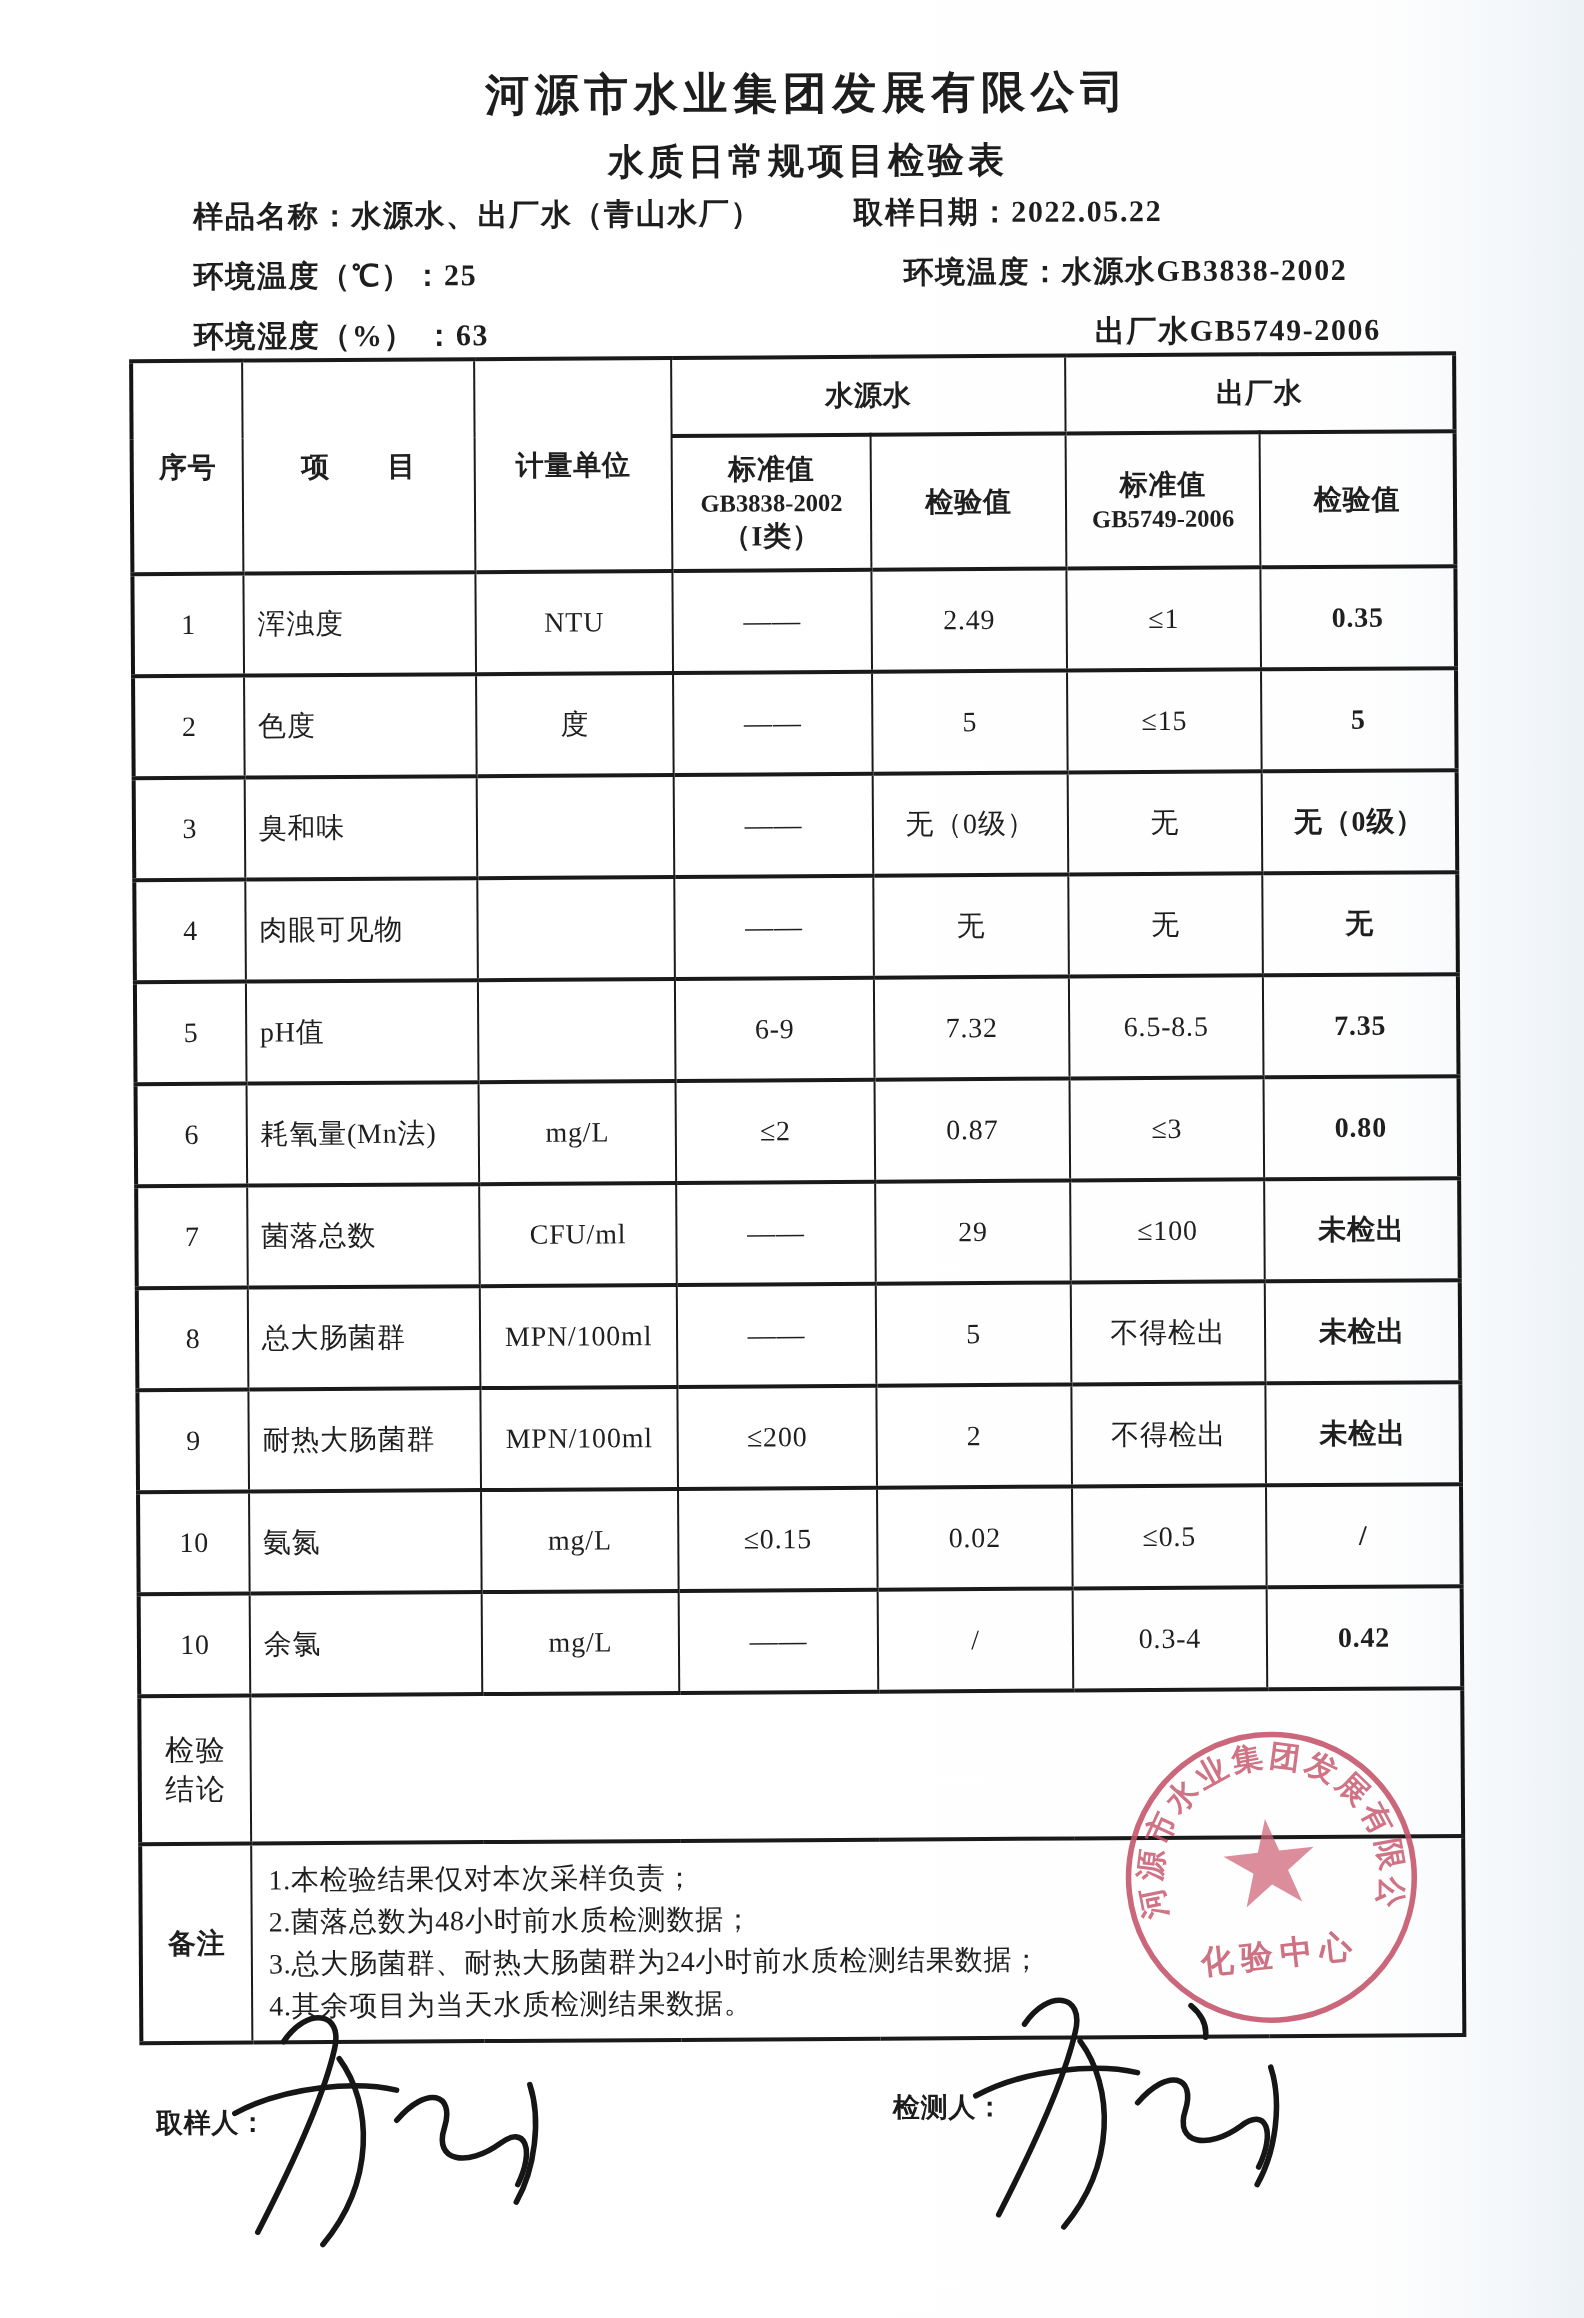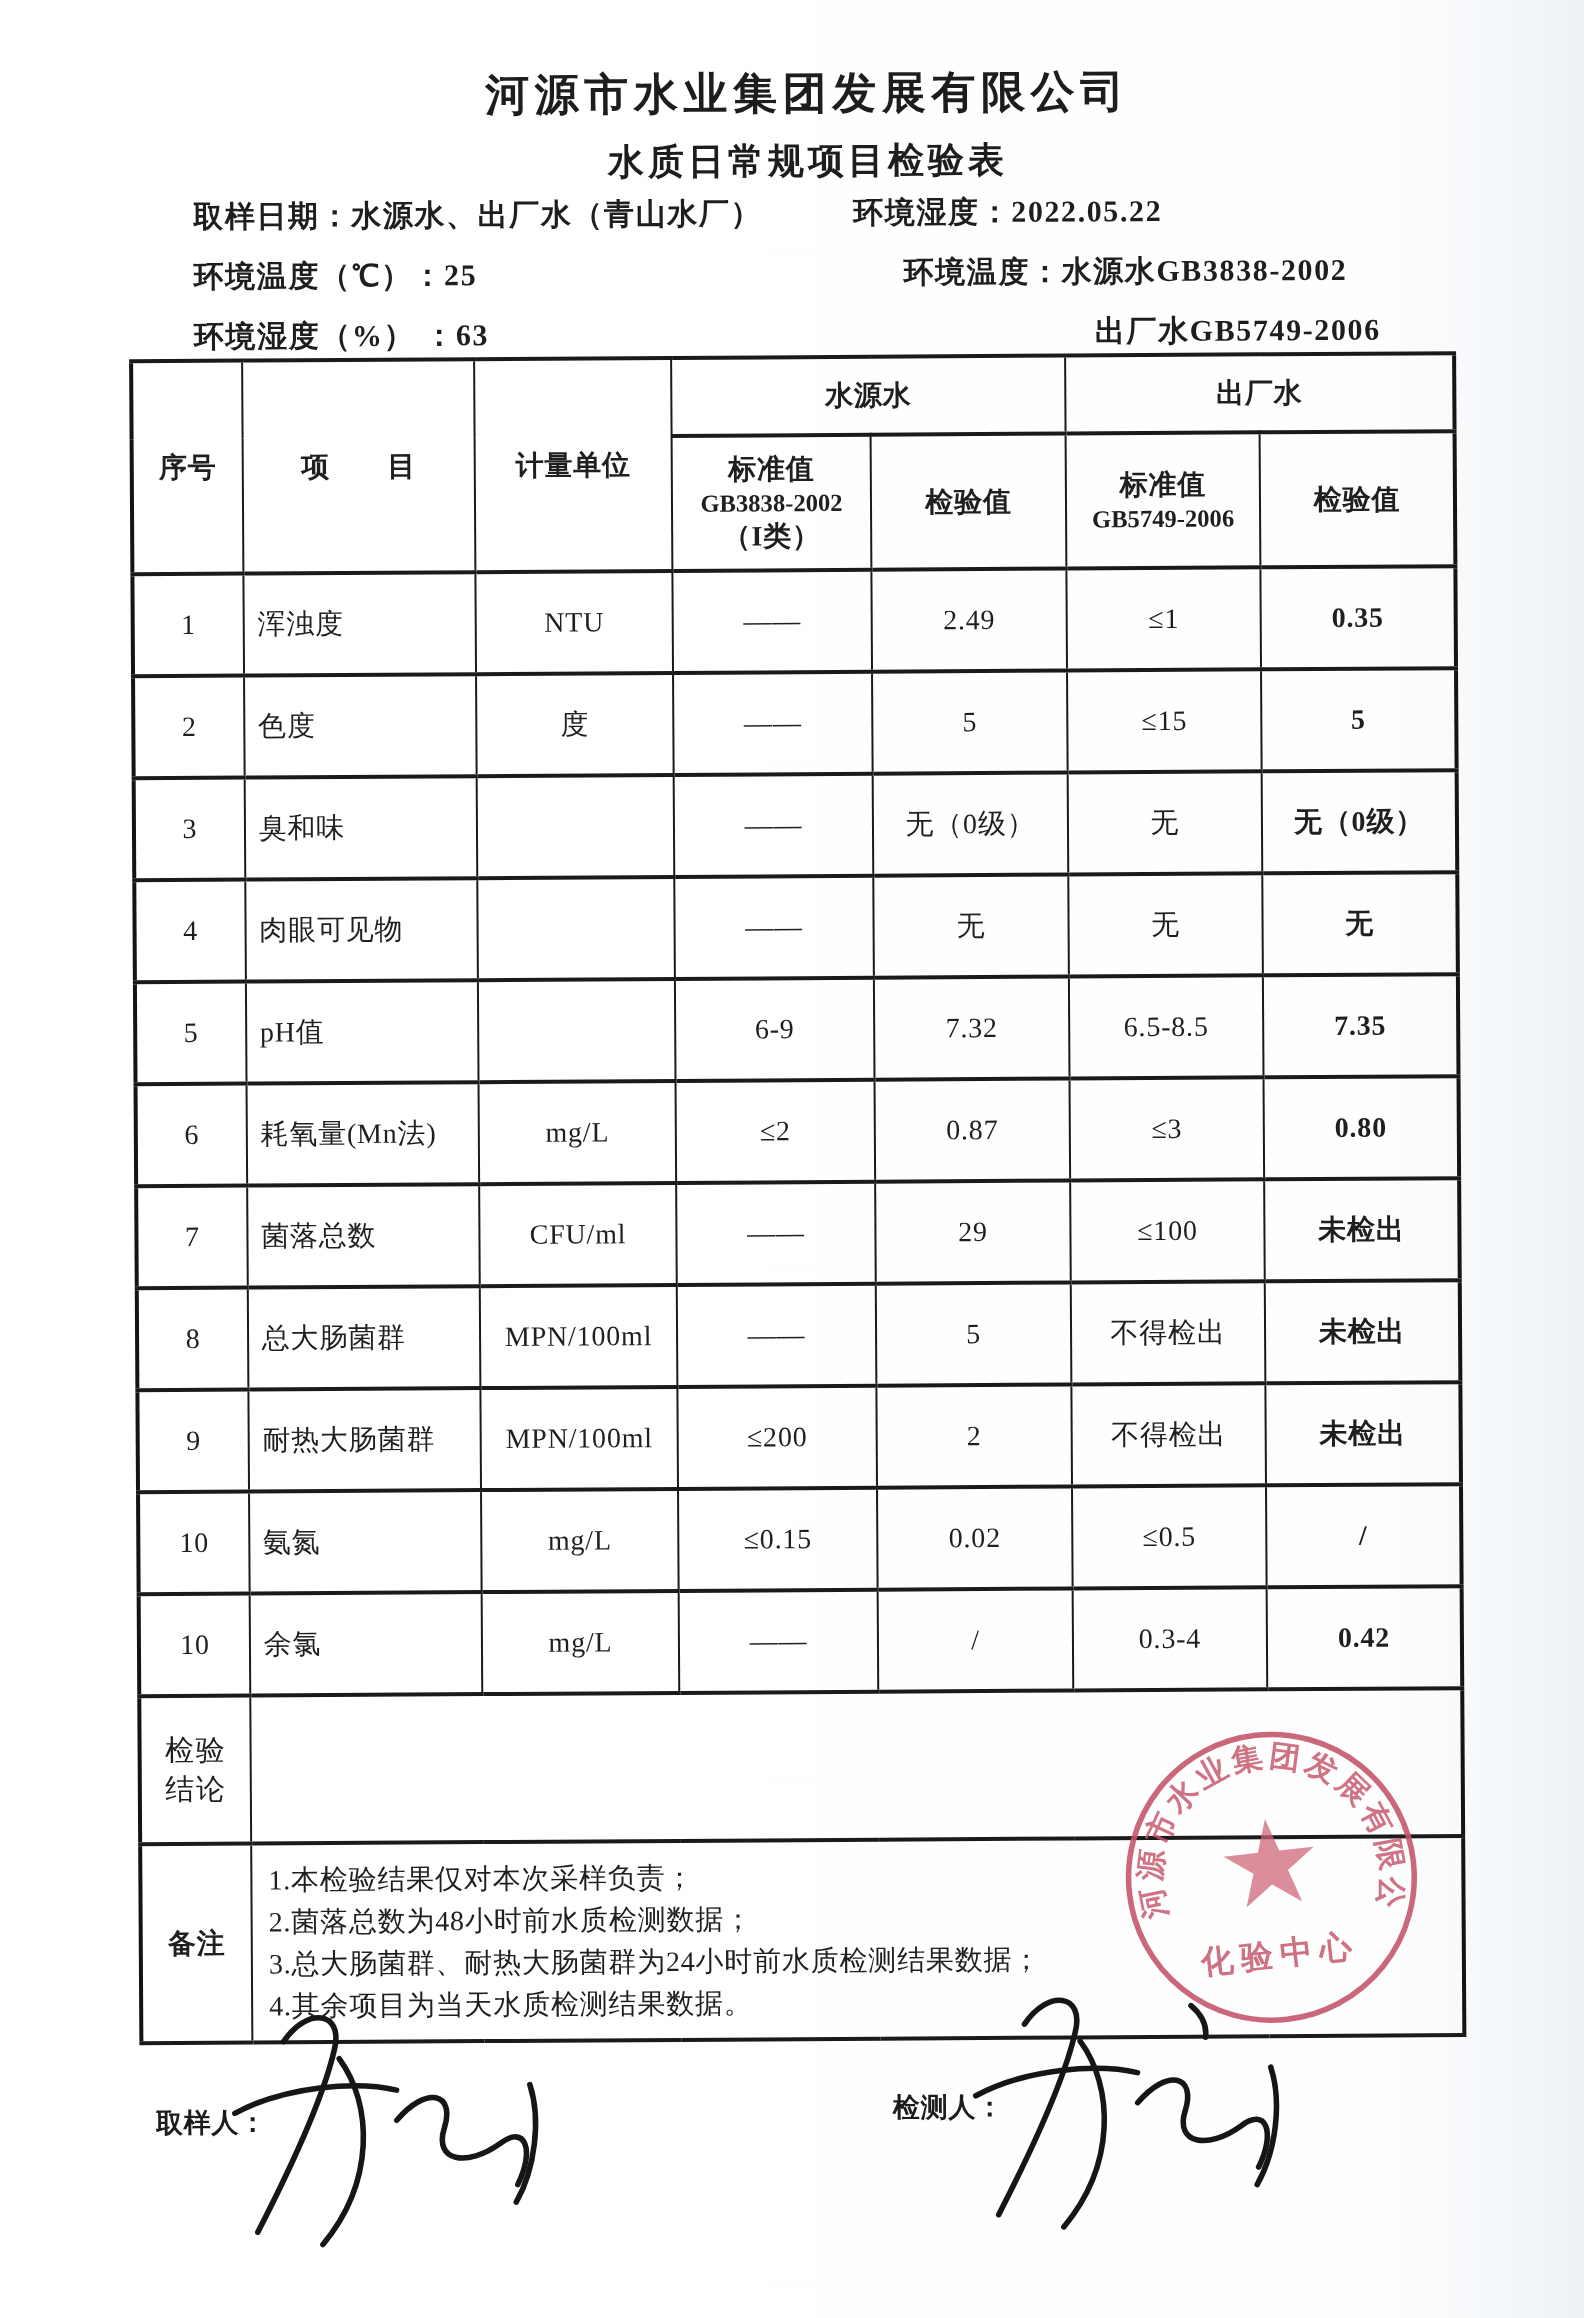--- a/index.html
+++ b/index.html
@@ -62,22 +62,22 @@
 </style>
 </head>
 <body>
 
 <div class="page">
   <div class="sheet">
 
     <div class="title company">河源市水业集团发展有限公司</div>
     <div class="title report">水质日常规项目检验表</div>
 
-    <div class="info" style="left:163px;top:193px;"><span>取样日期：</span><span>水源水、出厂水（青山水厂）</span></div>
-    <div class="info" style="left:823px;top:193px;"><span>环境湿度：</span><span>2022.05.22</span></div>
+    <div class="info" style="left:163px;top:193px;"><span>样品名称：</span><span>水源水、出厂水（青山水厂）</span></div>
+    <div class="info" style="left:823px;top:193px;"><span>取样日期：</span><span>2022.05.22</span></div>
     <div class="info" style="left:163px;top:253px;"><span>环境温度（℃）：</span><span>25</span></div>
     <div class="info" style="left:873px;top:253px;"><span>环境温度：</span><span>水源水GB3838-2002</span></div>
     <div class="info" style="left:163px;top:313px;"><span>环境湿度（%） ：</span><span>63</span></div>
     <div class="info" style="left:1064px;top:313px;">出厂水GB5749-2006</div>
 
     <table class="main">
       <colgroup>
         <col style="width:111px">
           <col style="width:232px">
           <col style="width:197px">

